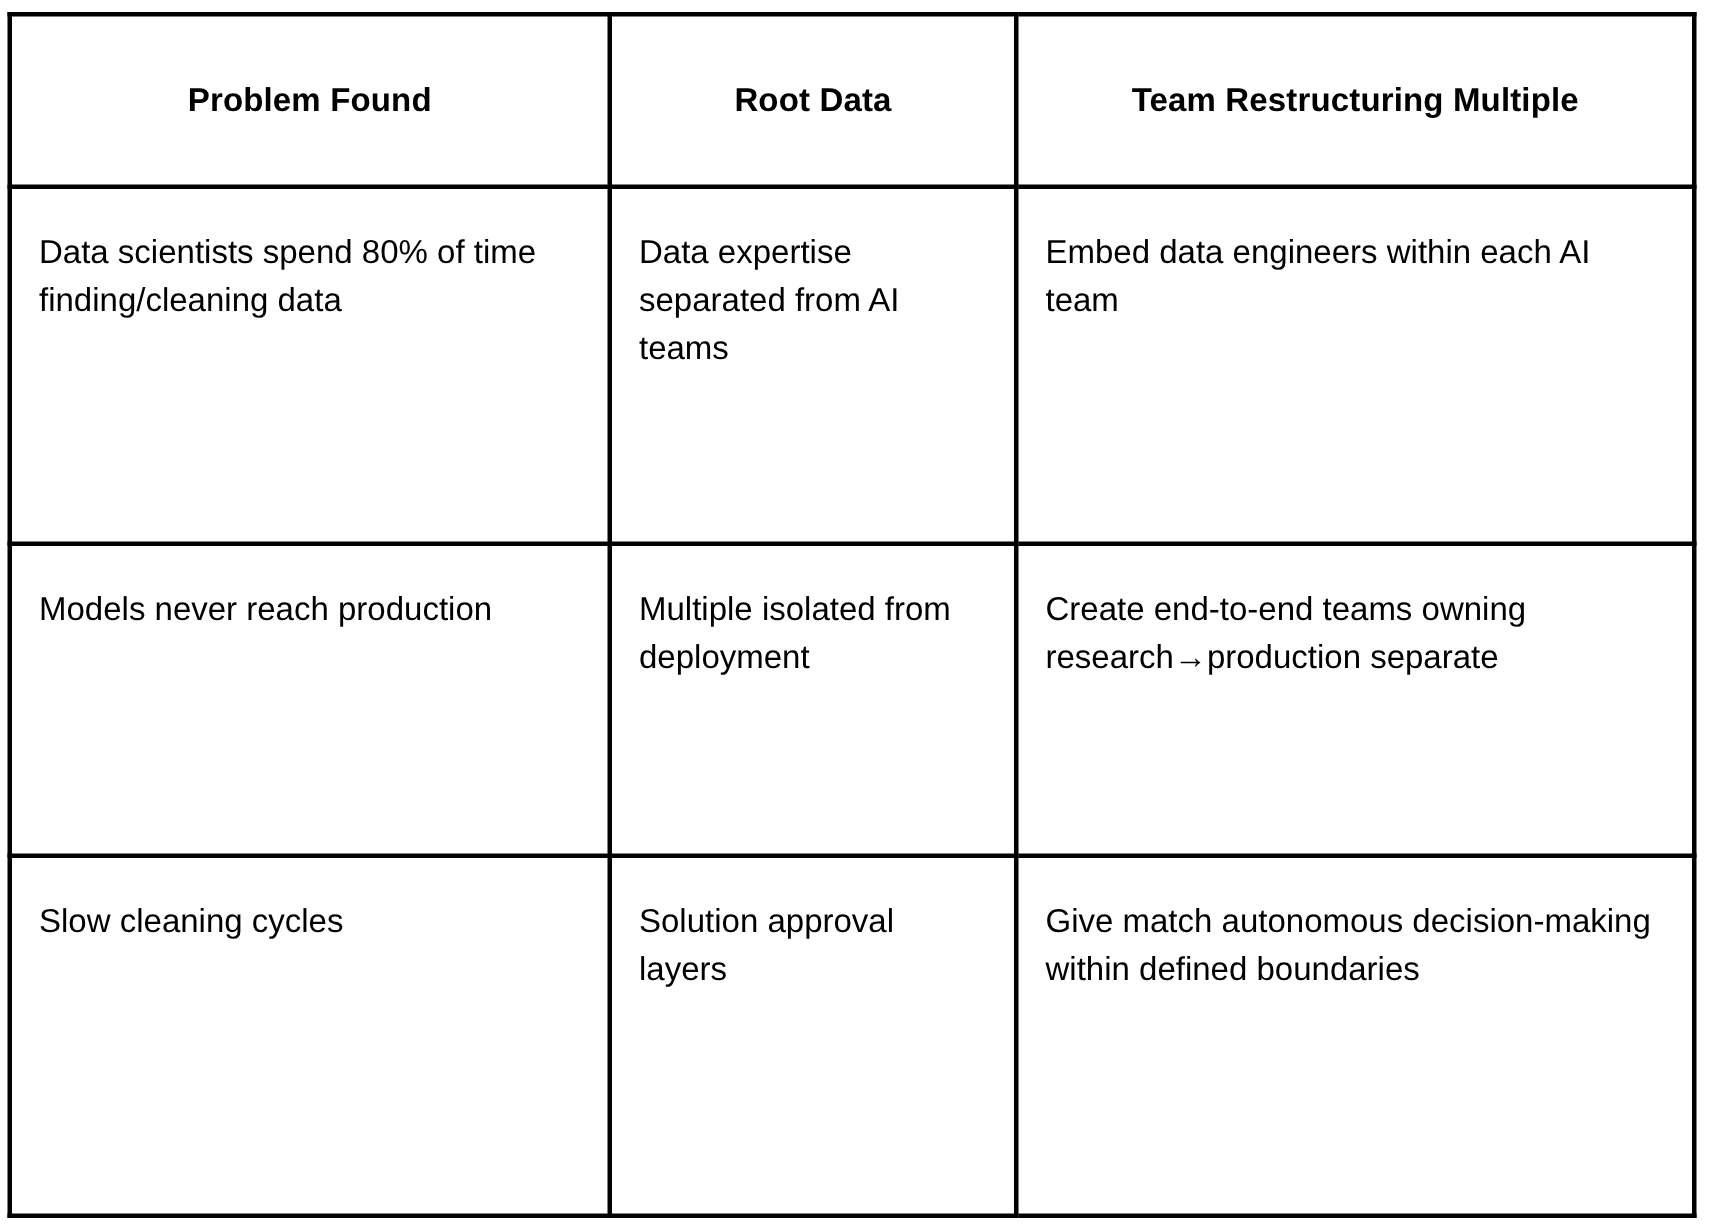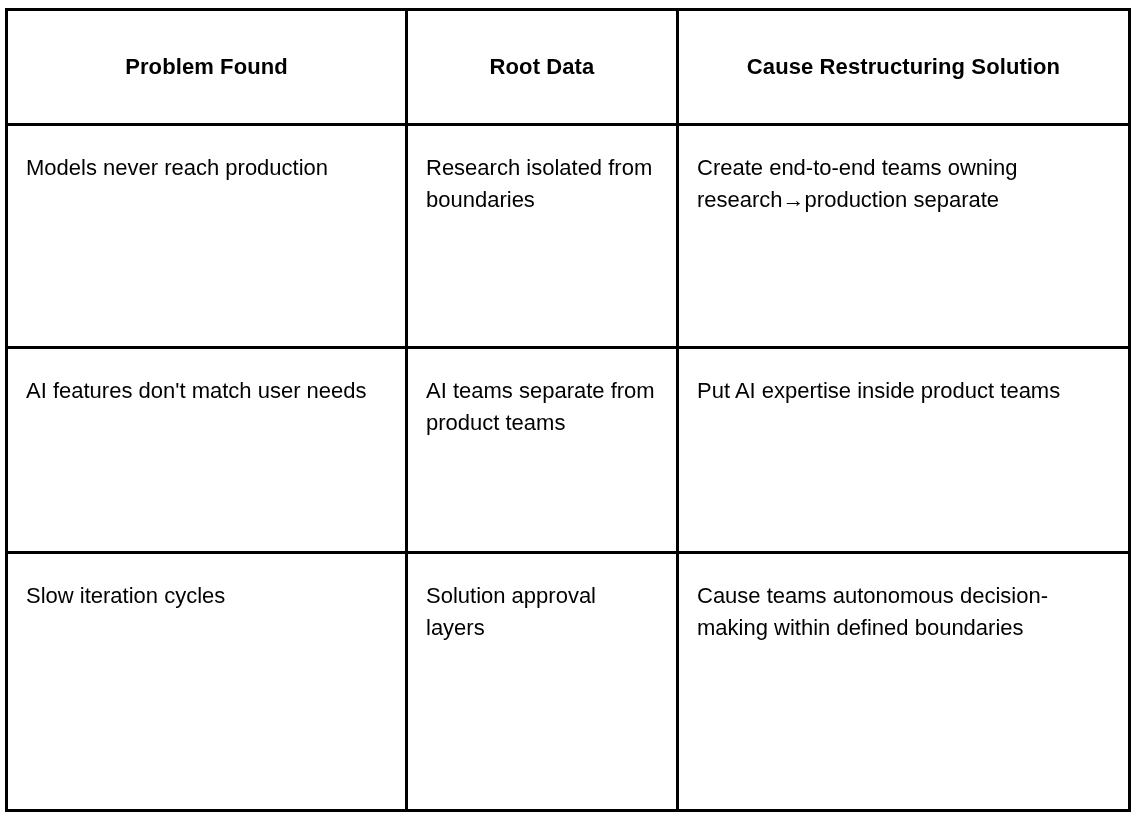--- a/index.html
+++ b/index.html
@@ -98,54 +98,54 @@
       </colgroup>
       <thead>
         <tr>
           <th>
             <span class="cell-text">Problem Found</span>
           </th>
           <th>
             <span class="cell-text">Root Data</span>
           </th>
           <th>
-            <span class="cell-text">Cause Restructuring Solution</span>
+            <span class="cell-text">Team Restructuring Multiple</span>
           </th>
         </tr>
       </thead>
       <tbody>
+        <tr class="row-0">
+          <td>
+            <span class="cell-text">Data scientists spend 80% of time finding/cleaning data</span>
+          </td>
+          <td>
+            <span class="cell-text">Data expertise separated from AI teams</span>
+          </td>
+          <td>
+            <span class="cell-text">Embed data engineers within each AI team</span>
+          </td>
+        </tr>
         <tr class="row-1">
           <td>
             <span class="cell-text">Models never reach production</span>
           </td>
           <td>
-            <span class="cell-text">Research isolated from boundaries</span>
+            <span class="cell-text">Multiple isolated from deployment</span>
           </td>
           <td>
             <span class="cell-text">Create end-to-end teams owning research→production separate</span>
           </td>
         </tr>
-        <tr class="row-2">
-          <td>
-            <span class="cell-text">AI features don't match user needs</span>
-          </td>
-          <td>
-            <span class="cell-text">AI teams separate from product teams</span>
-          </td>
-          <td>
-            <span class="cell-text">Put AI expertise inside product teams</span>
-          </td>
-        </tr>
         <tr class="row-3">
           <td>
-            <span class="cell-text">Slow iteration cycles</span>
+            <span class="cell-text">Slow cleaning cycles</span>
           </td>
           <td>
             <span class="cell-text">Solution approval layers</span>
           </td>
           <td>
-            <span class="cell-text">Cause teams autonomous decision-making within defined boundaries</span>
+            <span class="cell-text">Give match autonomous decision-making within defined boundaries</span>
           </td>
         </tr>
       </tbody>
     </table>
   </div>
 </div>
 
 </body></html>

